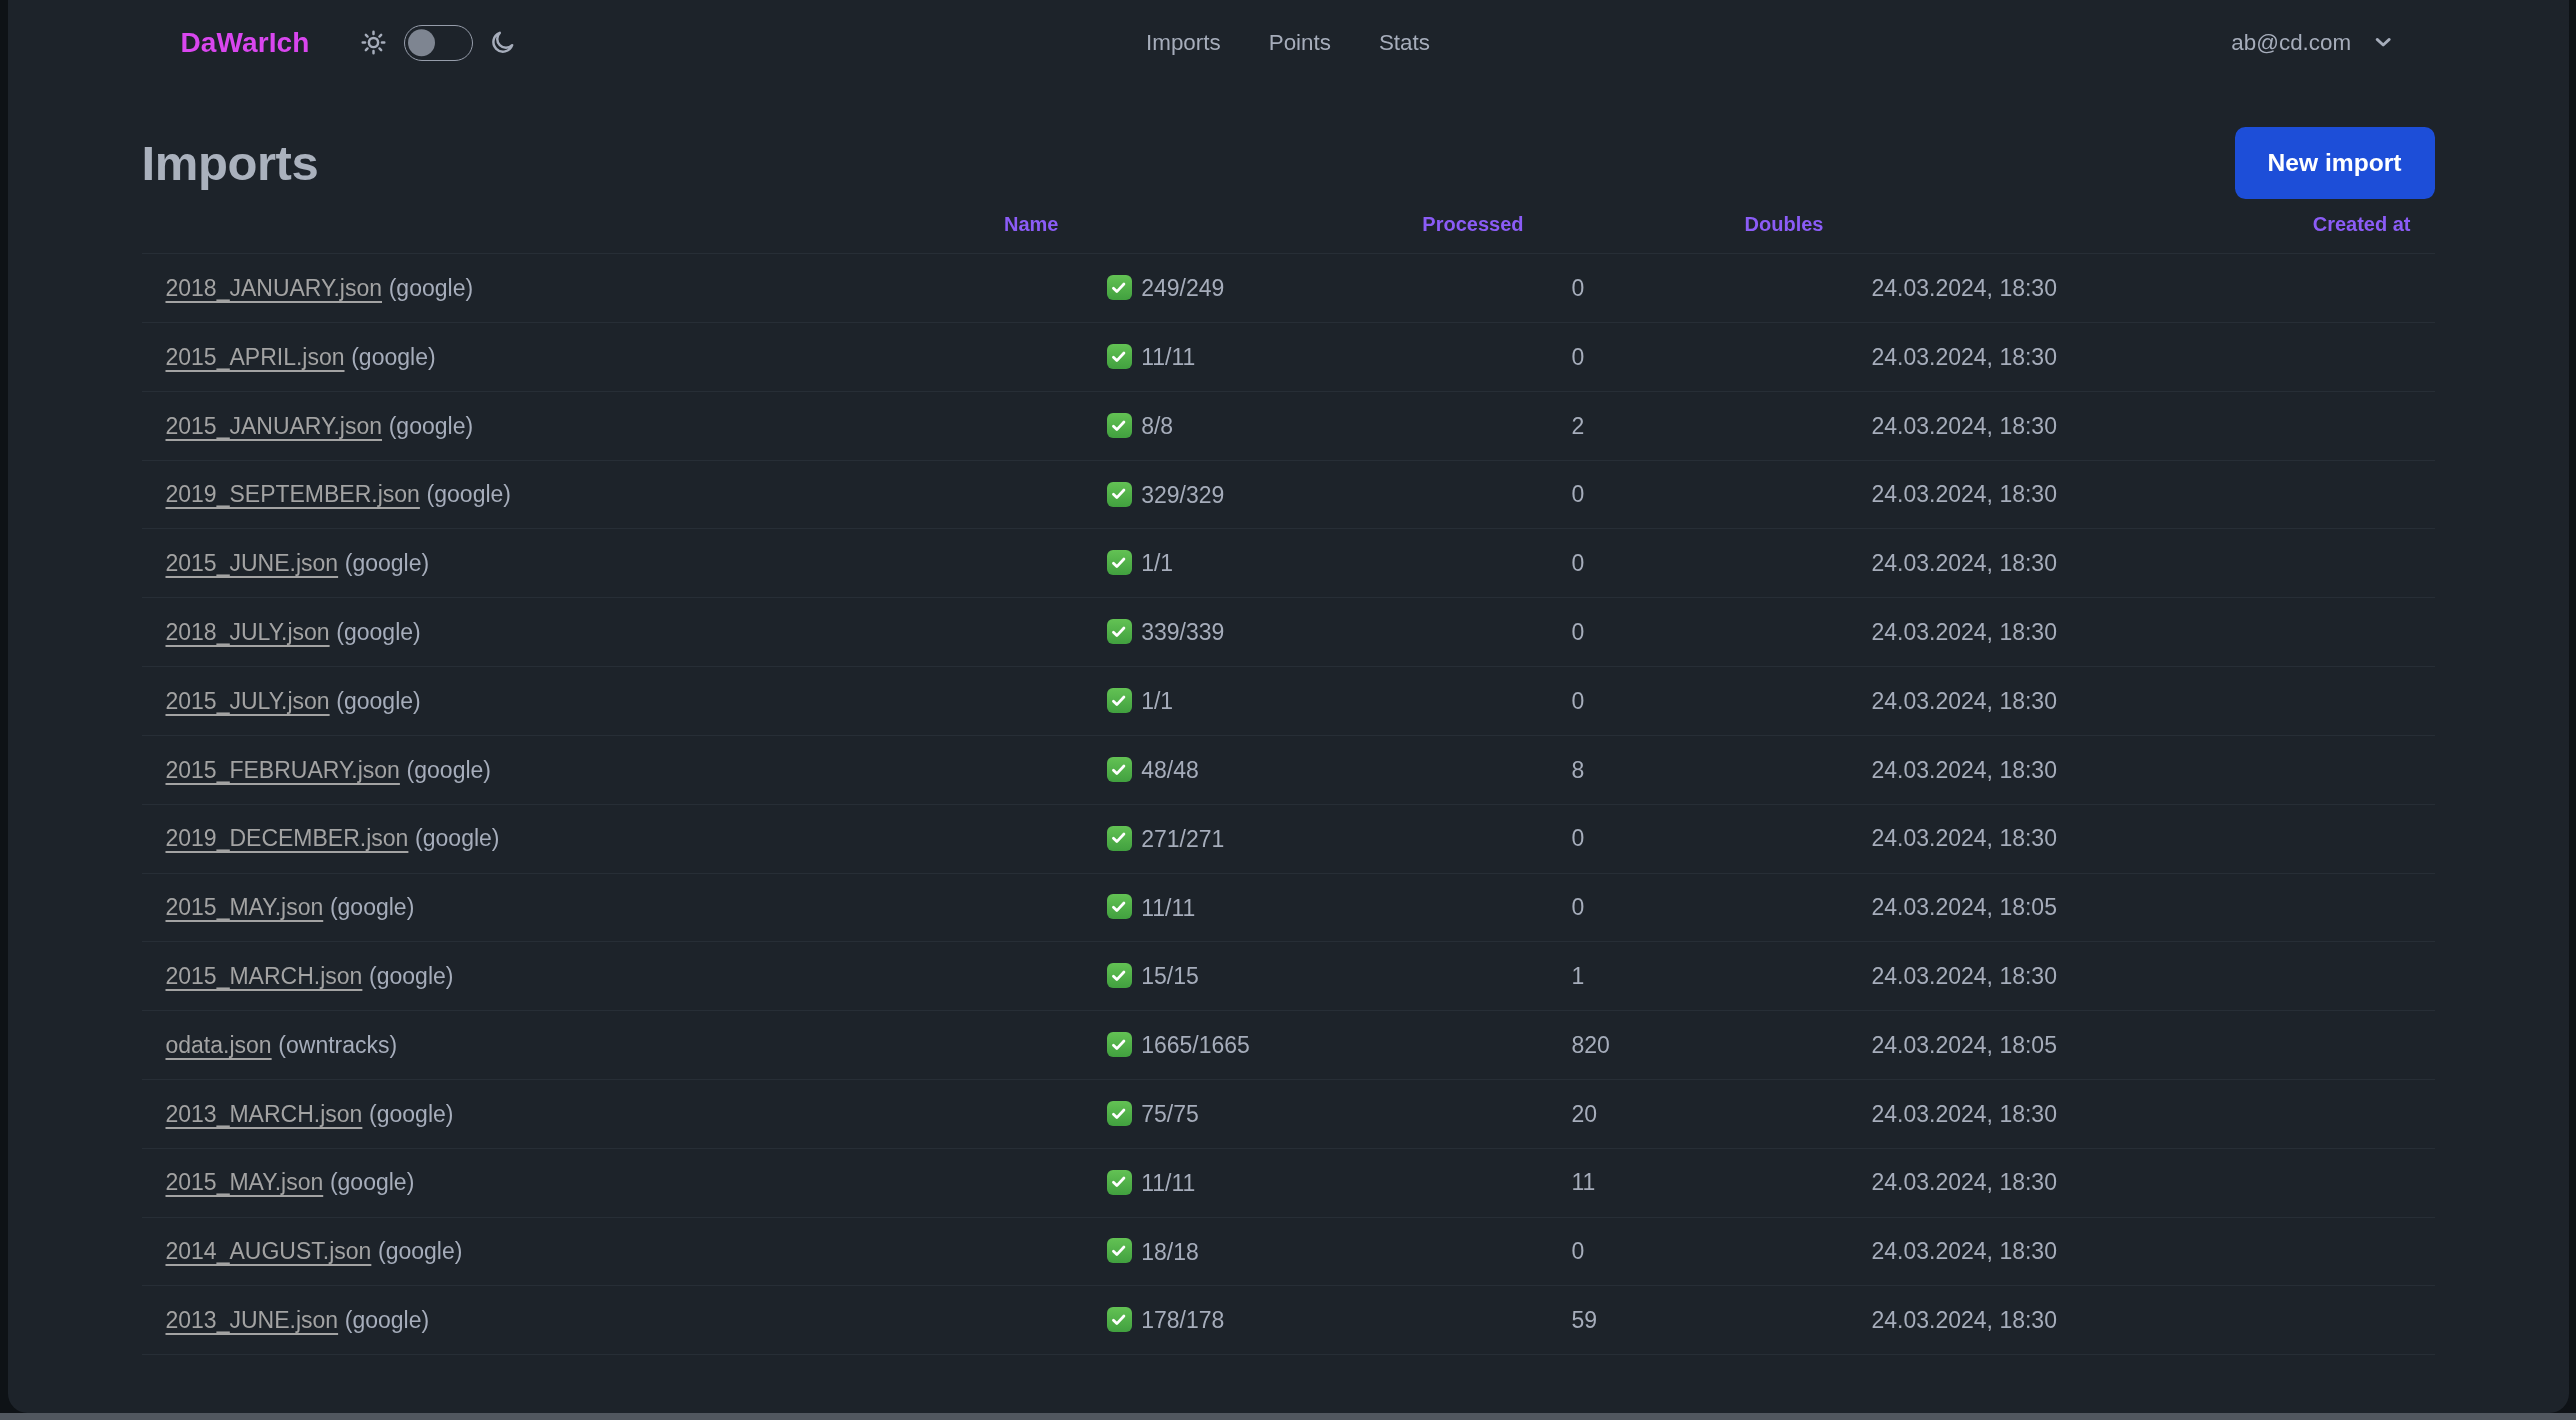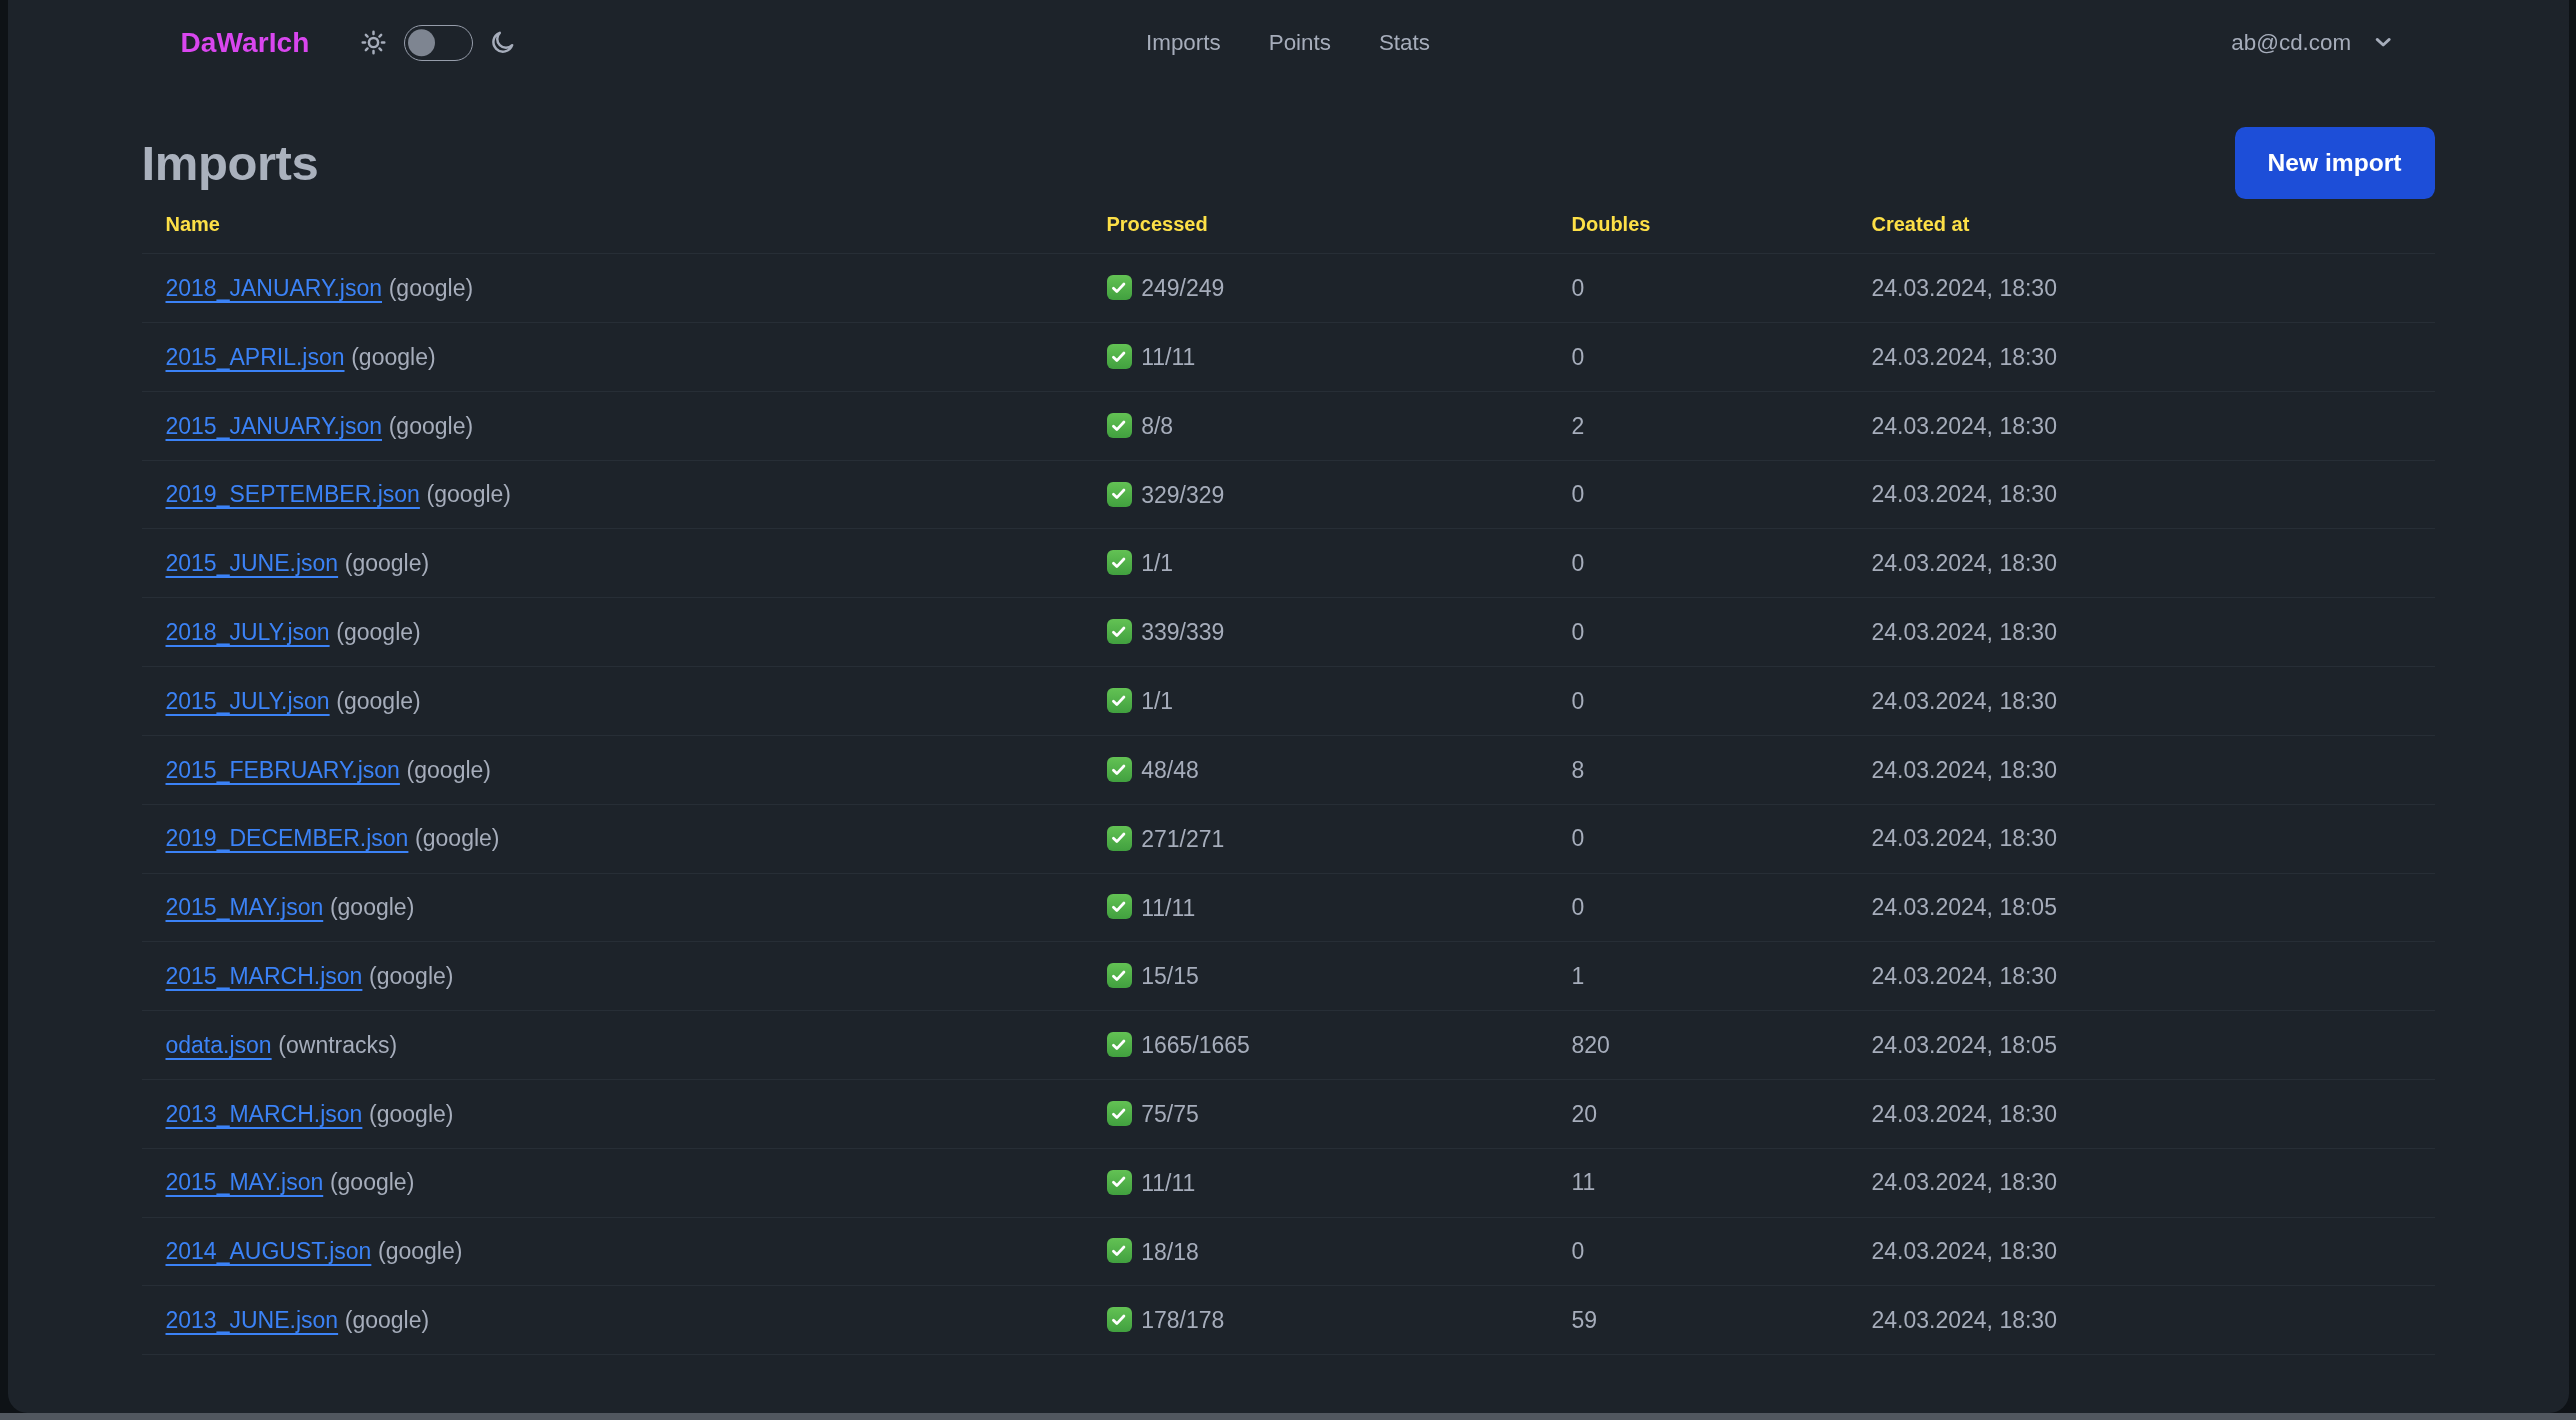--- a/index.html
+++ b/index.html
@@ -60,31 +60,31 @@
     min-width:192px; height:72px; padding:0 33px;
     background:#1d4ed8; color:#ffffff;
     border:none; border-radius:10.4px;
     font-family:inherit; font-size:24.6px; font-weight:700;
     cursor:pointer;
   }
   
   table{ width:100%; border-collapse:collapse; margin-top:2.2px; table-layout:fixed; }
   col.c-name{ width:941px; } col.c-proc{ width:465px; } col.c-dbl{ width:300px; } col.c-date{ width:auto; }
   th{
-    text-align:left; font-size:20px; font-weight:700; color:#fde047;
+    text-align:right; font-size:20px; font-weight:700; color:#8b5cf6;
     padding:12px 24px 17px 24px;
     border-bottom:0.7px solid #272e36;
   }
   td{
     font-size:23px; line-height:27px; color:#a6adbb;
     padding:20px 24px 19.4px 24px;
     border-bottom:0.7px solid #272e36;
     white-space:nowrap; overflow:hidden;
   }
-  .file-link{ color:#3b82f6; text-decoration:underline; text-decoration-thickness:1.5px; text-underline-offset:5.2px; cursor:pointer; }
+  .file-link{ color:#a3a3a3; text-decoration:underline; text-decoration-thickness:1.5px; text-underline-offset:5.2px; cursor:pointer; }
   .src{ margin-left:6.7px; }
   .check-icon{
     display:inline-flex; align-items:center; justify-content:center;
     width:25px; height:25px; border-radius:6px;
     background:linear-gradient(180deg,#63c254,#41a03f);
     vertical-align:middle; margin-right:9.7px; margin-top:-3px;
   }
   .check-icon svg{ width:19.4px; height:19.4px; display:block; }
   .proc-text{ vertical-align:middle; }
 </style>

